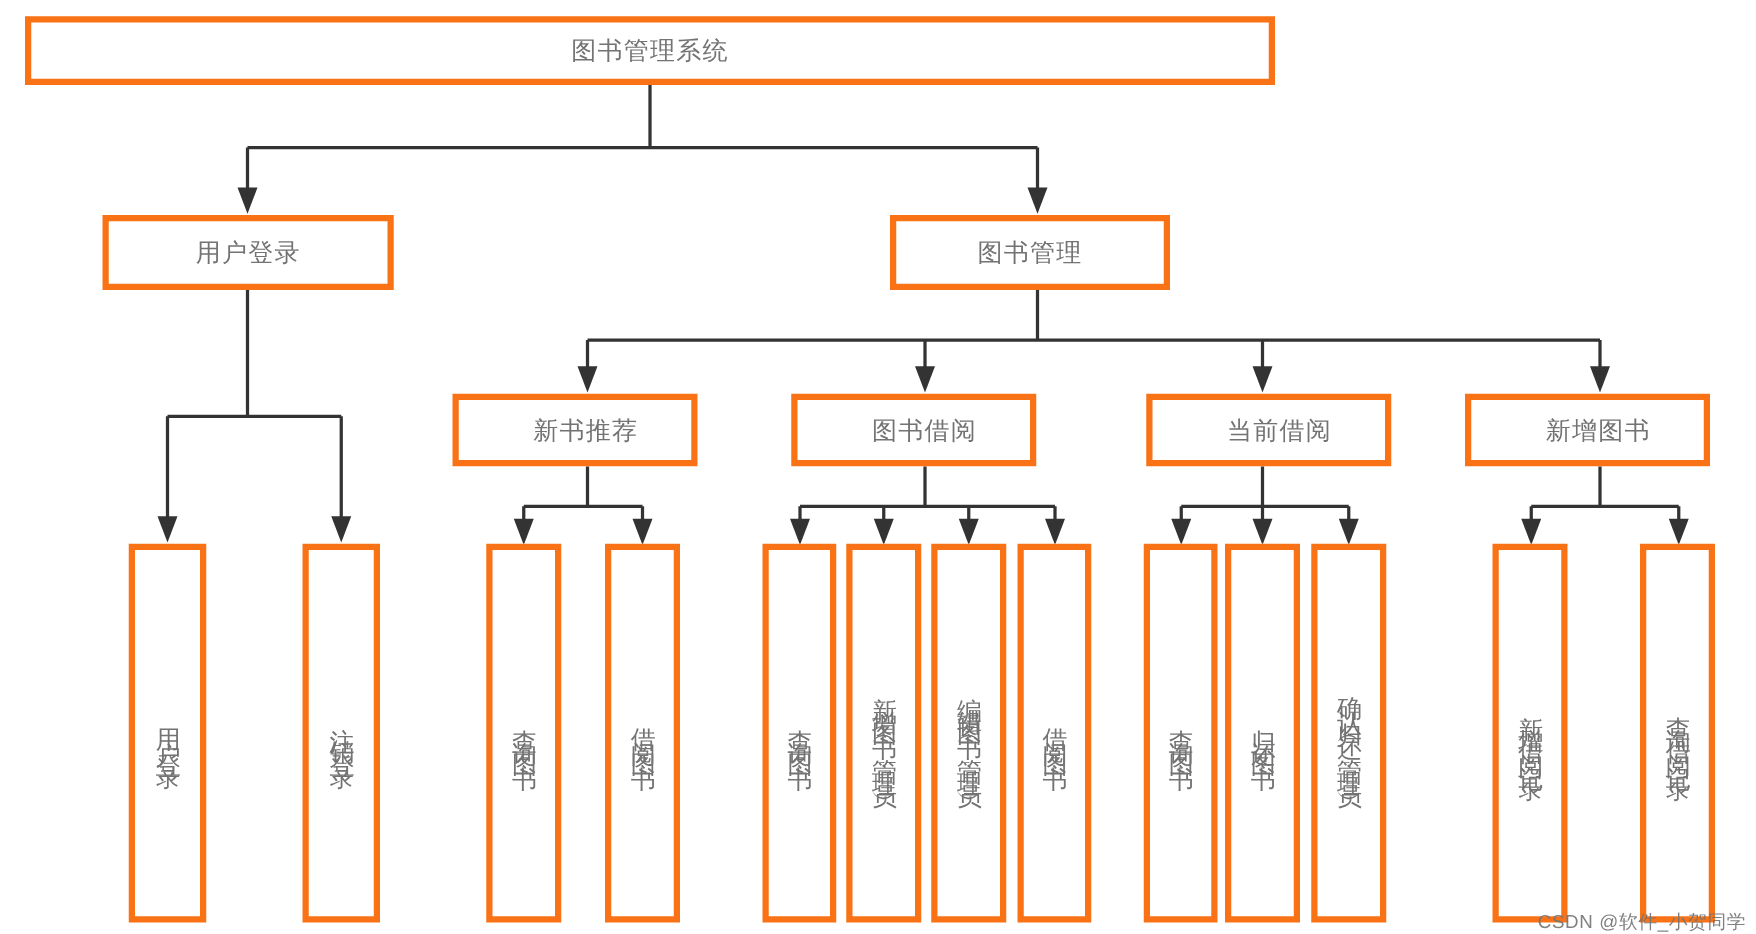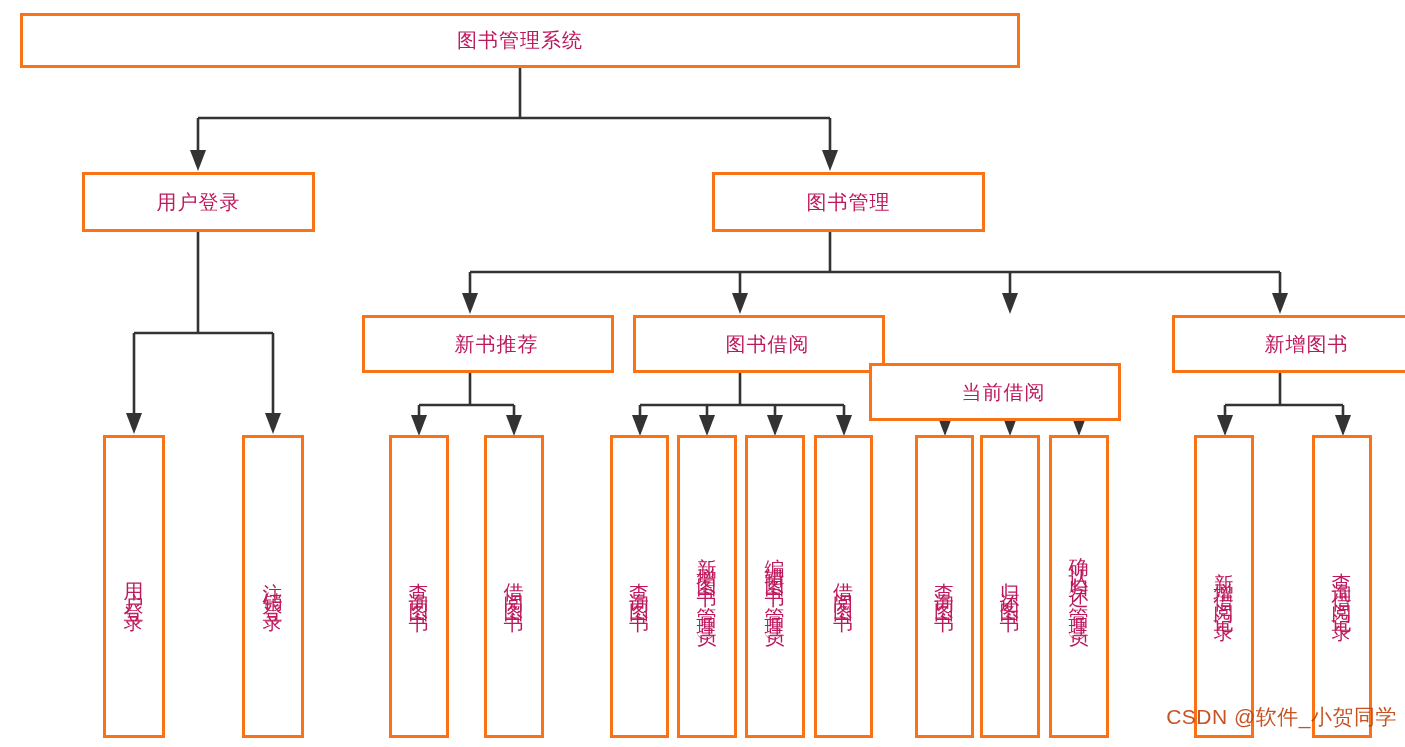--- a/index.html
+++ b/index.html
@@ -13,37 +13,37 @@
   }
   #connectors {
     position: absolute;
     left: 0; top: 0;
     width: 1405px; height: 747px;
     z-index: 0;
   }
   .box {
     position: absolute;
     box-sizing: border-box;
-    border: 3px solid #f97316;
+    border: 5px solid #f97316;
     background: #ffffff;
     display: flex;
     align-items: center;
     justify-content: center;
-    color: #be185d;
+    color: #737373;
     z-index: 1;
     font-size: 20px;
     letter-spacing: 1px;
   }
   .box-root   { left: 20px;  top: 13px;  width: 1000px; height: 55px; }
   .box-l2a    { left: 82px;  top: 172px; width: 233px;  height: 60px; }
-  .box-l2b    { left: 712px; top: 172px; width: 273px;  height: 60px; font-family: Liberation Mono, monospace; }
-  .box-l3     { top: 315px; width: 252px; height: 58px; padding-left: 17px; }
+  .box-l2b    { left: 712px; top: 172px; width: 224px;  height: 60px; font-family: Liberation Mono, monospace; }
+  .box-l3     { top: 315px; width: 196px; height: 58px; padding-left: 17px; }
   .box-l3-1   { left: 362px; }
   .box-l3-2   { left: 633px; justify-content: center; }
-  .box-l3-3   { left: 869px; margin-top: 48px; }
+  .box-l3-3   { left: 917px; }
   .box-l3-4   { left: 1172px; }
   .leaf       { top: 435px; width: 62px; height: 303px; }
   .leaf span {
     writing-mode: vertical-rl;
     text-orientation: mixed;
     letter-spacing: 10px;
     font-size: 20px;
     line-height: 1;
     white-space: nowrap;
   }
@@ -56,23 +56,23 @@
   .leaf-7  { left: 745px; width: 60px; }
   .leaf-8  { left: 814px; width: 59px; }
   .leaf-9  { left: 915px; width: 59px; }
   .leaf-10 { left: 980px; width: 60px; }
   .leaf-11 { left: 1049px; width: 60px; }
   .leaf-12 { left: 1194px; width: 60px; }
   .leaf-13 { left: 1312px; width: 60px; }
   #watermark {
     position: absolute;
     right: 8px;
-    bottom: 16px;
-    font-size: 21px;
-    color: #c2410c;
+    bottom: 0;
+    font-size: 15px;
+    color: #737373;
     opacity: 0.9;
     z-index: 5;
     letter-spacing: 0.5px;
   }
 </style>
 </head>
 <body>
 
 <div id="canvas">
 

